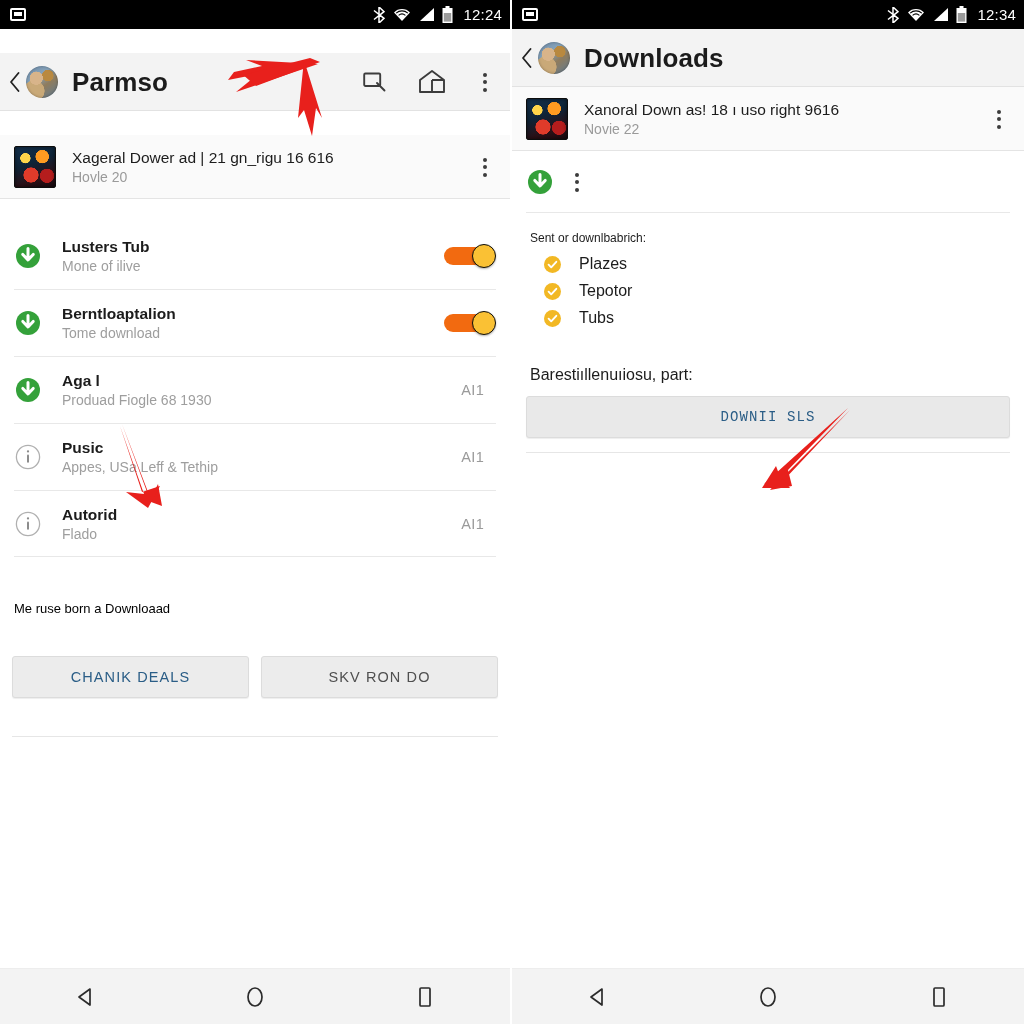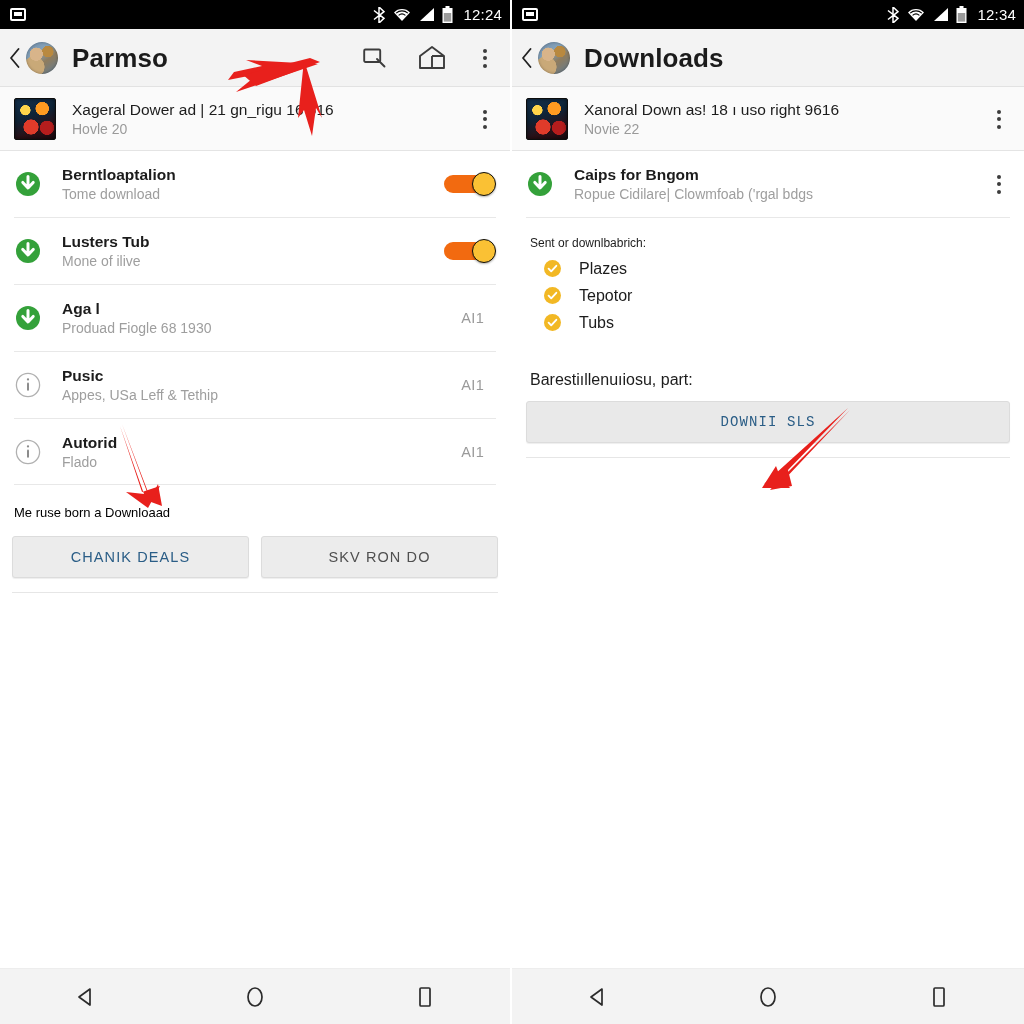--- a/index.html
+++ b/index.html
@@ -5,21 +5,21 @@
   * { margin:0; padding:0; box-sizing:border-box; }
   html,body { width:1024px; height:1024px; }
   body {
     font-family:"Liberation Sans", sans-serif;
     background:#ffffff;
     overflow:hidden;
     position:relative;
   }
   .screens { display:flex; width:1024px; height:1024px; }
   .phone { width:512px; height:1024px; position:relative; background:#ffffff; display:flex; flex-direction:column; }
-  .phone.left { border-right:2px solid #ffffff; }
+  .phone.left { border-right:2px solid #ffffff;gap:24px; }
 
   
   .statusbar {
     height:29px; background:#000000; color:#ffffff;
     display:flex; align-items:center; padding:0 8px 0 10px;
     flex:0 0 29px;
   }
   .sb-left { display:flex; align-items:center; gap:6px; }
   .sb-right { margin-left:auto; display:flex; align-items:center; gap:7px; }
   .sb-clock { font-size:15px; font-weight:400; letter-spacing:.2px; margin-left:3px; }
@@ -224,41 +224,41 @@
     <div class="list">
 
       <div class="row">
         <div class="row-icon">
           <svg width="26" height="26" viewBox="0 0 26 26">
               <circle cx="13" cy="13" r="12" fill="#34a13a"></circle>
               <path d="M13 5.5 L13 16.5 M7.8 11.4 L13 17 L18.2 11.4" stroke="#fff" stroke-width="3" fill="none" stroke-linecap="round" stroke-linejoin="round"></path>
             </svg>
         </div>
         <div class="row-texts">
-          <div class="row-title">Berntloaptalion</div>
-          <div class="row-sub">Tome download</div>
+          <div class="row-title">Lusters Tub</div>
+          <div class="row-sub">Mone of ilive</div>
         </div>
         <div class="row-trail">
           <div class="toggle">
               <span class="track"></span>
               <span class="thumb"></span>
             </div>
         </div>
       </div>
 
       <div class="row">
         <div class="row-icon">
           <svg width="26" height="26" viewBox="0 0 26 26">
               <circle cx="13" cy="13" r="12" fill="#34a13a"></circle>
               <path d="M13 5.5 L13 16.5 M7.8 11.4 L13 17 L18.2 11.4" stroke="#fff" stroke-width="3" fill="none" stroke-linecap="round" stroke-linejoin="round"></path>
             </svg>
         </div>
         <div class="row-texts">
-          <div class="row-title">Lusters Tub</div>
-          <div class="row-sub">Mone of ilive</div>
+          <div class="row-title">Berntloaptalion</div>
+          <div class="row-sub">Tome download</div>
         </div>
         <div class="row-trail">
           <div class="toggle">
               <span class="track"></span>
               <span class="thumb"></span>
             </div>
         </div>
       </div>
 
       <div class="row">
@@ -394,24 +394,20 @@
     </div>
 
     <div class="list">
 
       <div class="row">
         <div class="row-icon">
           <svg width="26" height="26" viewBox="0 0 26 26">
               <circle cx="13" cy="13" r="12" fill="#34a13a"></circle>
               <path d="M13 5.5 L13 16.5 M7.8 11.4 L13 17 L18.2 11.4" stroke="#fff" stroke-width="3" fill="none" stroke-linecap="round" stroke-linejoin="round"></path>
             </svg>
-        </div>
-        <div class="row-texts">
-          <div class="row-title">Caips for Bngom</div>
-          <div class="row-sub">Ropue Cidilare| Clowmfoab ('rgal bdgs</div>
         </div>
         <div class="row-trail">
           <div class="kebab">
               <i></i>
               <i></i>
               <i></i>
             </div>
         </div>
       </div>
 

